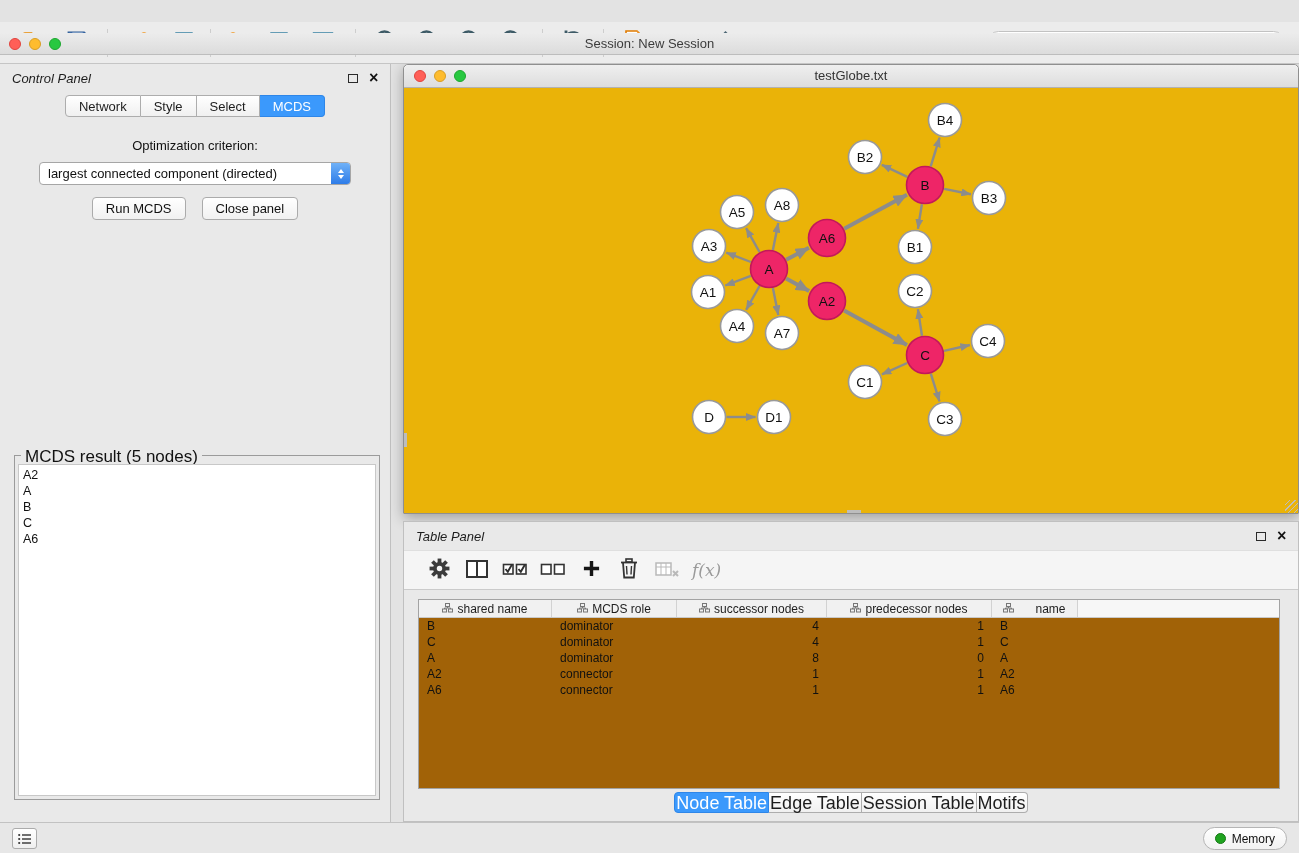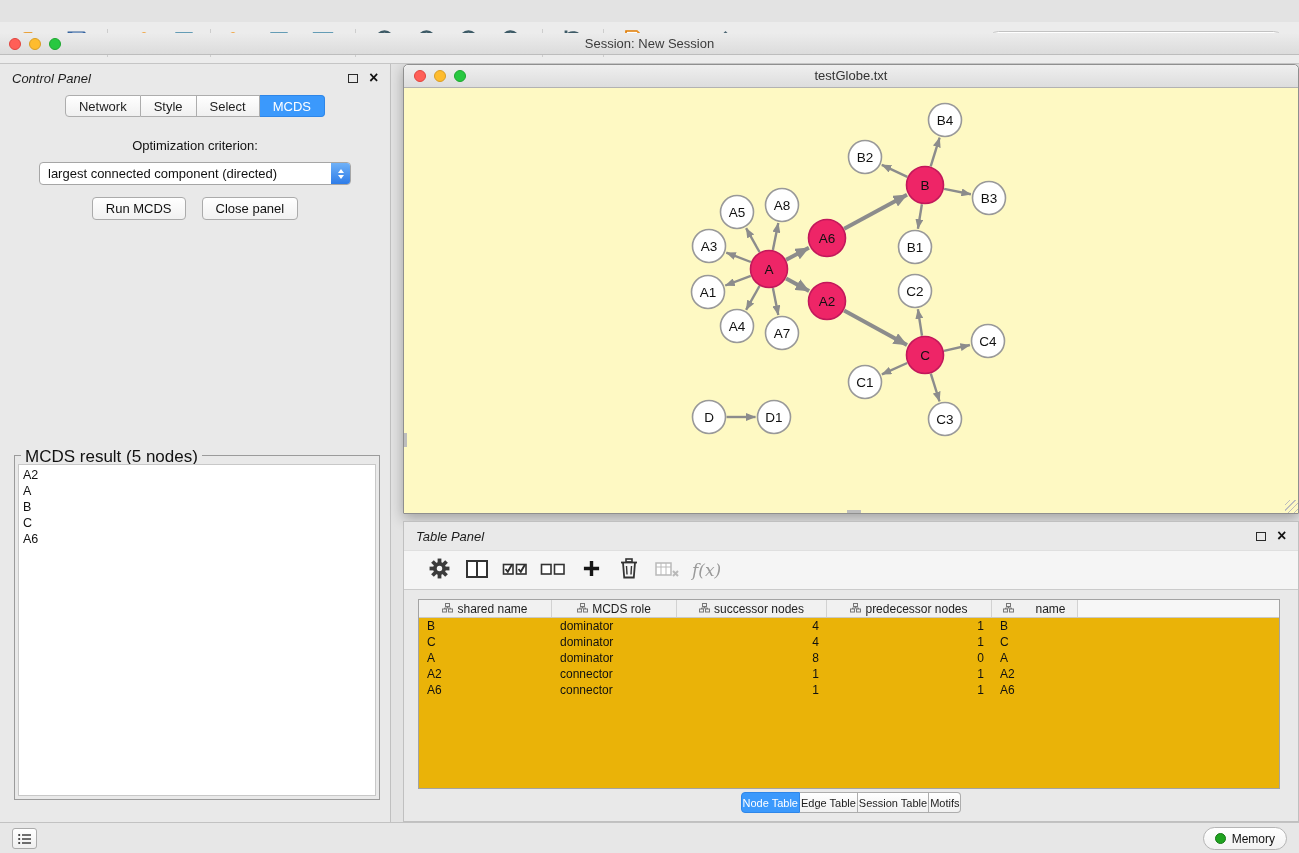--- a/index.html
+++ b/index.html
@@ -47,38 +47,38 @@
   .result-box{position:absolute;left:14px;right:10px;top:391px;bottom:22px;border:1px solid #9B9B9B;}
   .result-legend{position:absolute;top:-9px;left:6px;background:#E9E9E9;padding:0 4px;font-size:17px;color:#111;}
   .result-list{position:absolute;left:3px;right:3px;top:8px;bottom:3px;background:#fff;border:1px solid #C8C8C8;overflow:hidden;padding:2px 0 0 4px;}
   .result-item{font-size:12.5px;line-height:16px;color:#111;}
 
   
   .net-window{position:absolute;left:403px;top:64px;width:896px;height:450px;background:#fff;border:1px solid #8F8F8F;border-radius:5px 5px 1px 1px;box-shadow:0 4px 14px rgba(0,0,0,0.30);}
   .net-titlebar{height:23px;background:linear-gradient(#EFEFEF,#DDDDDD);border-bottom:1px solid #B2B2B2;border-radius:5px 5px 0 0;position:relative;}
   .net-traffic{position:absolute;left:10px;top:5px;display:flex;gap:8px;}
   .net-title{text-align:center;line-height:22px;font-size:13px;color:#333;}
-  .net-canvas{position:absolute;left:0;right:0;top:23px;bottom:0;background:#fef9c3;overflow:hidden;}
+  .net-canvas{position:absolute;left:0;right:0;top:23px;bottom:0;background:#eab308;overflow:hidden;}
   .stub-v{position:absolute;left:0;top:345px;width:3px;height:14px;background:#BDBDBD;}
   .stub-h{position:absolute;left:443px;bottom:0;width:14px;height:3px;background:#BDBDBD;}
   .grip{position:absolute;right:0;bottom:0;width:13px;height:13px;background:repeating-linear-gradient(135deg,transparent 0 3px,#BDBDBD 3px 4px);}
 
   
   .table-panel{position:absolute;left:403px;top:521px;width:896px;height:301px;background:#E9E9E9;border:1px solid #C0C0C0;}
   .tp-toolbar{position:absolute;left:0;top:28px;right:0;height:40px;background:#F5F5F5;border-top:1px solid #DFDFDF;border-bottom:1px solid #CBCBCB;display:flex;align-items:center;padding:0 16px;}
   .tt-btn{width:34px;height:32px;display:flex;align-items:center;justify-content:center;background:none;border:none;margin:0 2px;cursor:default;}
   .fx-label{font-family:"DejaVu Serif",serif;font-style:italic;font-size:17px;color:#9A9A9A;margin-left:6px;}
-  .tbl-area{position:absolute;left:14px;right:18px;top:77px;height:190px;background:#eab308;border:1px solid #A3A3A3;overflow:hidden;}
+  .tbl-area{position:absolute;left:14px;right:18px;top:77px;height:190px;background:#a16207;border:1px solid #A3A3A3;overflow:hidden;}
   .tbl-head{display:flex;height:18px;background:#F1F1F1;border-bottom:1px solid #C9C9C9;}
   .th{display:flex;align-items:center;justify-content:center;gap:4px;font-size:12px;color:#1d1d1d;border-right:1px solid #D2D2D2;overflow:hidden;white-space:nowrap;}
   .th-fill{flex:1;background:#F7F7F7;}
   .tr{display:flex;height:16px;}
   .td{font-size:12px;line-height:16px;padding:0 8px;color:#111;white-space:nowrap;overflow:hidden;}
   .tbl-tabs{position:absolute;bottom:8px;left:0;right:0;display:flex;justify-content:center;}
-  .tt-tab{height:21px;line-height:20px;padding:0 1px;font-size:11px;background:linear-gradient(#FFFFFF,#F0F0F0);border:1px solid #ADADAD;border-left:none;color:#1d1d1d;cursor:default;}
+  .tt-tab{height:21px;line-height:20px;padding:0 1px;font-size:18px;background:linear-gradient(#FFFFFF,#F0F0F0);border:1px solid #ADADAD;border-left:none;color:#1d1d1d;cursor:default;}
   .tt-tab:first-child{border-left:1px solid #ADADAD;border-radius:4px 0 0 4px;}
   .tt-tab:last-child{border-radius:0 4px 4px 0;}
   .tt-tab.active{background:#3B99FC;color:#fff;border-color:#2E86E8;}
 
   
   .statusbar{position:absolute;left:0;top:822px;width:100%;height:31px;background:#E7E7E7;border-top:1px solid #C2C2C2;}
   .sb-list-btn{position:absolute;left:12px;top:5px;width:25px;height:21px;background:linear-gradient(#fff,#EFEFEF);border:1px solid #ABABAB;border-radius:3px;display:flex;align-items:center;justify-content:center;}
   .memory-btn{position:absolute;right:12px;top:4px;height:23px;border:1px solid #B5B5B5;border-radius:12px;background:linear-gradient(#FFFFFF,#F2F2F2);display:flex;align-items:center;gap:6px;padding:0 11px;font-size:12px;color:#111;}
   .memory-dot{width:11px;height:11px;border-radius:50%;background:#1FA31F;border:1px solid #157815;}
 </style>

